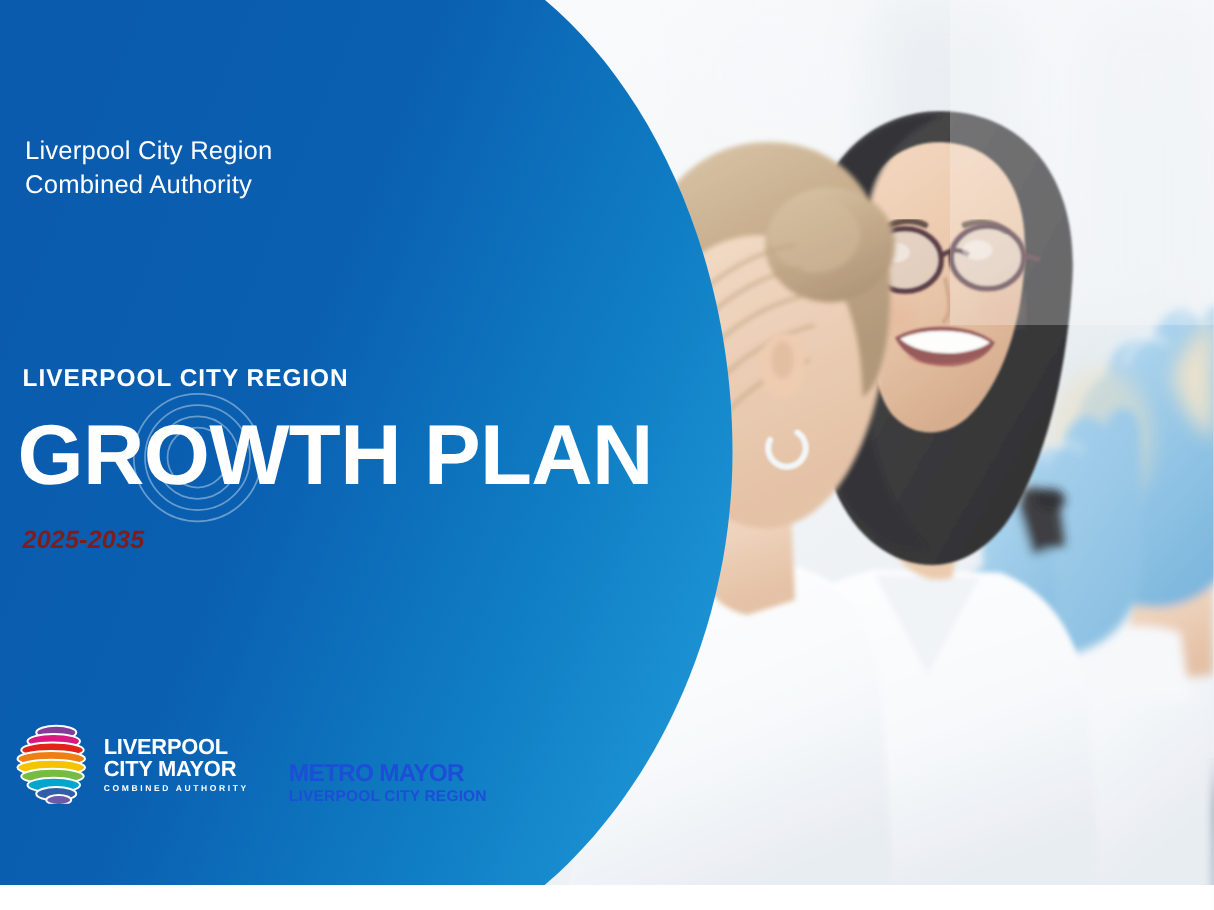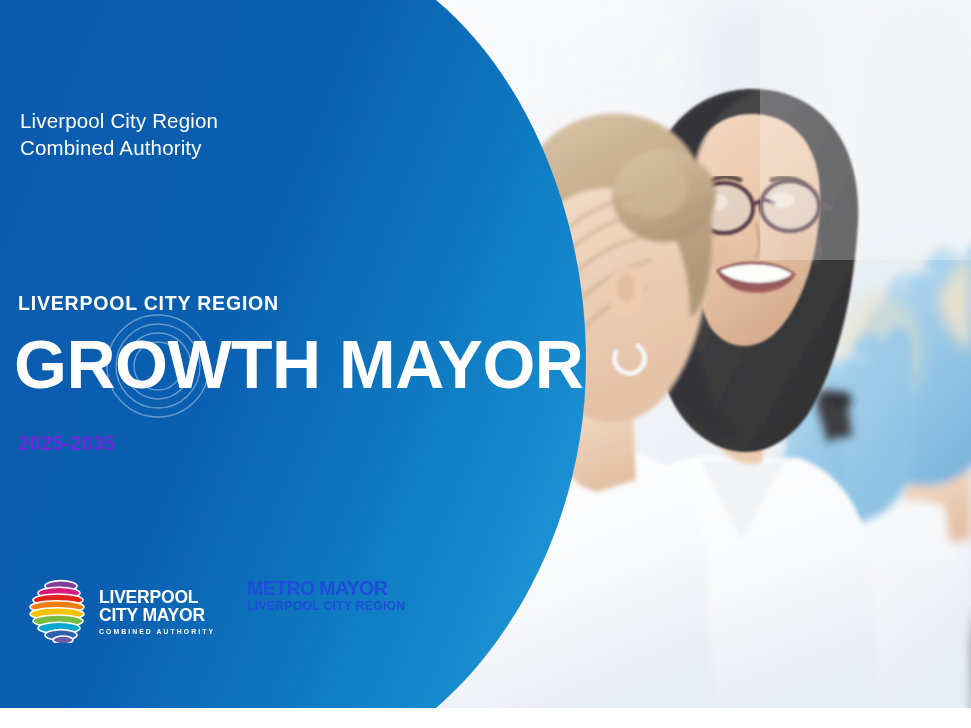--- a/index.html
+++ b/index.html
@@ -44,29 +44,30 @@
     position:absolute; left:14px; top:325px;
     color:#ffffff;
     font-size:68px;
     font-weight:bold;
     letter-spacing:-0.5px;
     line-height:78px;
     white-space:nowrap;
   }
 
   .years {
-    position:absolute; left:18px; top:432px;
-    color:#6d28d9;
+    position:absolute; left:18px; top:421px;
+    color:#7f1d1d;
     font-size:20px;
     font-weight:bold;
     letter-spacing:0.2px;
+    font-style:italic;
   }
 
   
-  .logos { position:absolute; left:28px; top:578px; height:66px; display:flex; align-items:flex-start; }
+  .logos { position:absolute; left:12px; top:578px; height:66px; display:flex; align-items:flex-end; }
 
   .lcr-logo { display:flex; align-items:center; height:66px; }
   .sphere { width:62px; height:64px; }
   .lcr-words { margin-left:9px; color:#ffffff; }
   .lcr-l1, .lcr-l2 {
     font-size:17.5px; font-weight:bold; letter-spacing:-0.2px; line-height:18.5px;
   }
   .lcr-l3 {
     font-size:6.8px; font-weight:bold; letter-spacing:2.1px; margin-top:3px;
   }
@@ -328,21 +329,21 @@
         <circle cx="53" cy="53" r="33" stroke-width="1.4"></circle>
         <circle cx="53" cy="53" r="24" stroke-width="1.4"></circle>
       </g>
     </svg>
 
     <div class="org">Liverpool City Region
 Combined Authority</div>
 
     <div class="eyebrow">LIVERPOOL CITY REGION</div>
 
-    <div class="bigtitle">GROWTH MAYOR</div>
+    <div class="bigtitle">GROWTH PLAN</div>
 
     <div class="years">2025-2035</div>
 
     <div class="logos">
 
       <div class="lcr-logo">
         <svg class="sphere" viewBox="0 0 62 64" xmlns="http://www.w3.org/2000/svg" aria-hidden="true">
           <g stroke="#ffffff" stroke-width="1.6">
             <ellipse cx="33" cy="7" rx="16" ry="5.4" fill="#7f3f98"></ellipse>
             <ellipse cx="31" cy="14" rx="21" ry="5.8" fill="#d9197f"></ellipse>

